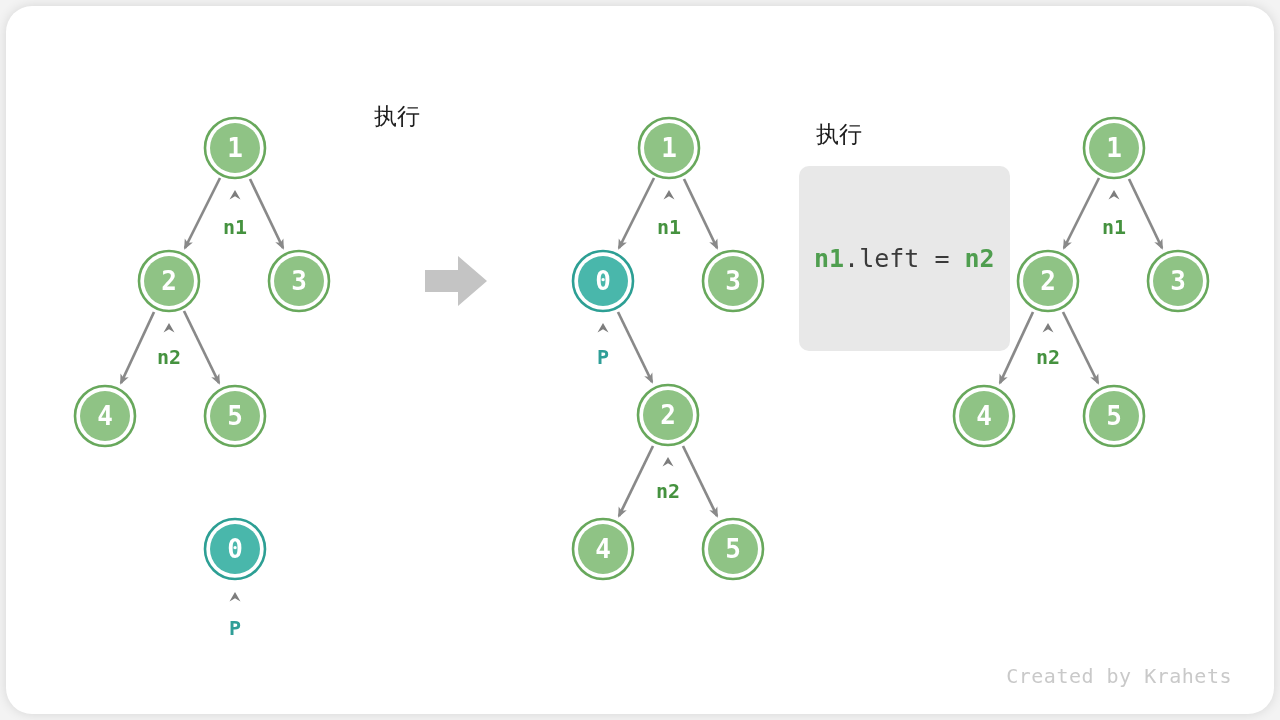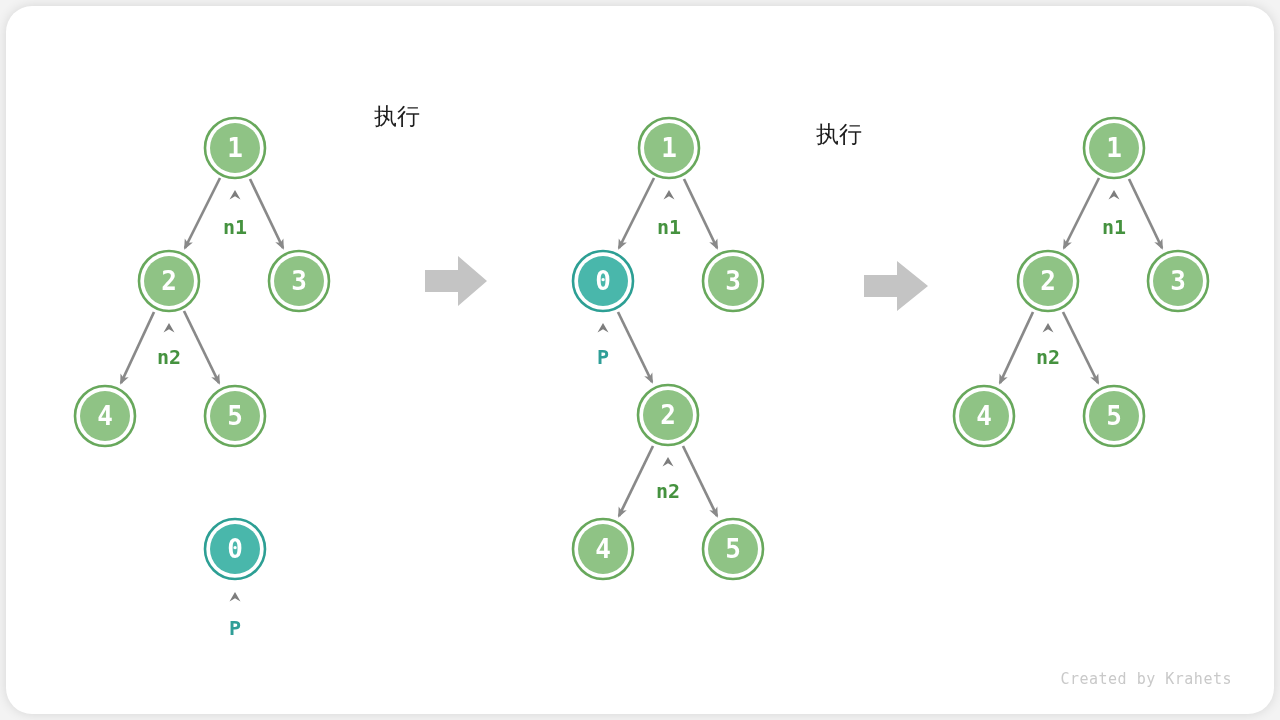--- a/index.html
+++ b/index.html
@@ -16,21 +16,21 @@
   .ptr-teal{fill:#2f9e97;}
   .caret{fill:#7d7d7d;}
   .big-arrow{fill:#c4c4c4;}
   .step-title{position:absolute;font-family:"Liberation Sans",sans-serif;font-size:23px;color:#1d1d1d;}
   .code-box{position:absolute;background:#e8e8e8;border-radius:10px;padding:5px 15px;
             font-family:"DejaVu Sans Mono",monospace;font-size:25px;line-height:35px;white-space:pre;}
   .tok-green{color:#4f9e4f;font-weight:bold;}
   .tok-teal{color:#2f9e97;font-weight:bold;}
   .tok-plain{color:#3a3a3a;}
   .watermark{position:absolute;right:42px;bottom:26px;font-family:"DejaVu Sans Mono",monospace;
-             font-size:15px;color:#c9c9c9;letter-spacing:.5px;}
+             font-size:20px;color:#c9c9c9;letter-spacing:.5px;}
 </style>
 </head>
 <body>
 
 <div class="card">
 
   <svg class="diagram" viewBox="0 0 1280 720">
     <defs>
       <marker id="ah" viewBox="0 0 12 10" markerWidth="12" markerHeight="10" refX="9" refY="5" orient="auto" markerUnits="userSpaceOnUse">
         <path d="M0.5,0.5 L11,5 L0.5,9.5 L3.2,5 Z" fill="#898989"></path>
@@ -167,15 +167,18 @@
       <path class="caret" transform="translate(1108,190)" d="M0,-6 L5.5,3.5 L0,0.3 L-5.5,3.5 Z"></path>
       <text class="ptr ptr-green" x="1108" y="228">n1</text>
       <path class="caret" transform="translate(1042,323)" d="M0,-6 L5.5,3.5 L0,0.3 L-5.5,3.5 Z"></path>
       <text class="ptr ptr-green" x="1042" y="358">n2</text>
     </g>
   </svg>
 
   <div class="step-title" style="left:368px;top:95px;">执行</div>
 
   <div class="step-title" style="left:810px;top:113px;">执行</div>
+  <div class="code-box" style="left:793px;top:160px;">
+    <div class="code-line"><span class="tok-green">n1</span><span class="tok-plain">.left = </span><span class="tok-green">n2</span></div>
+  </div>
 
   <div class="watermark">Created by Krahets</div>
 </div>
 
 </body></html>

